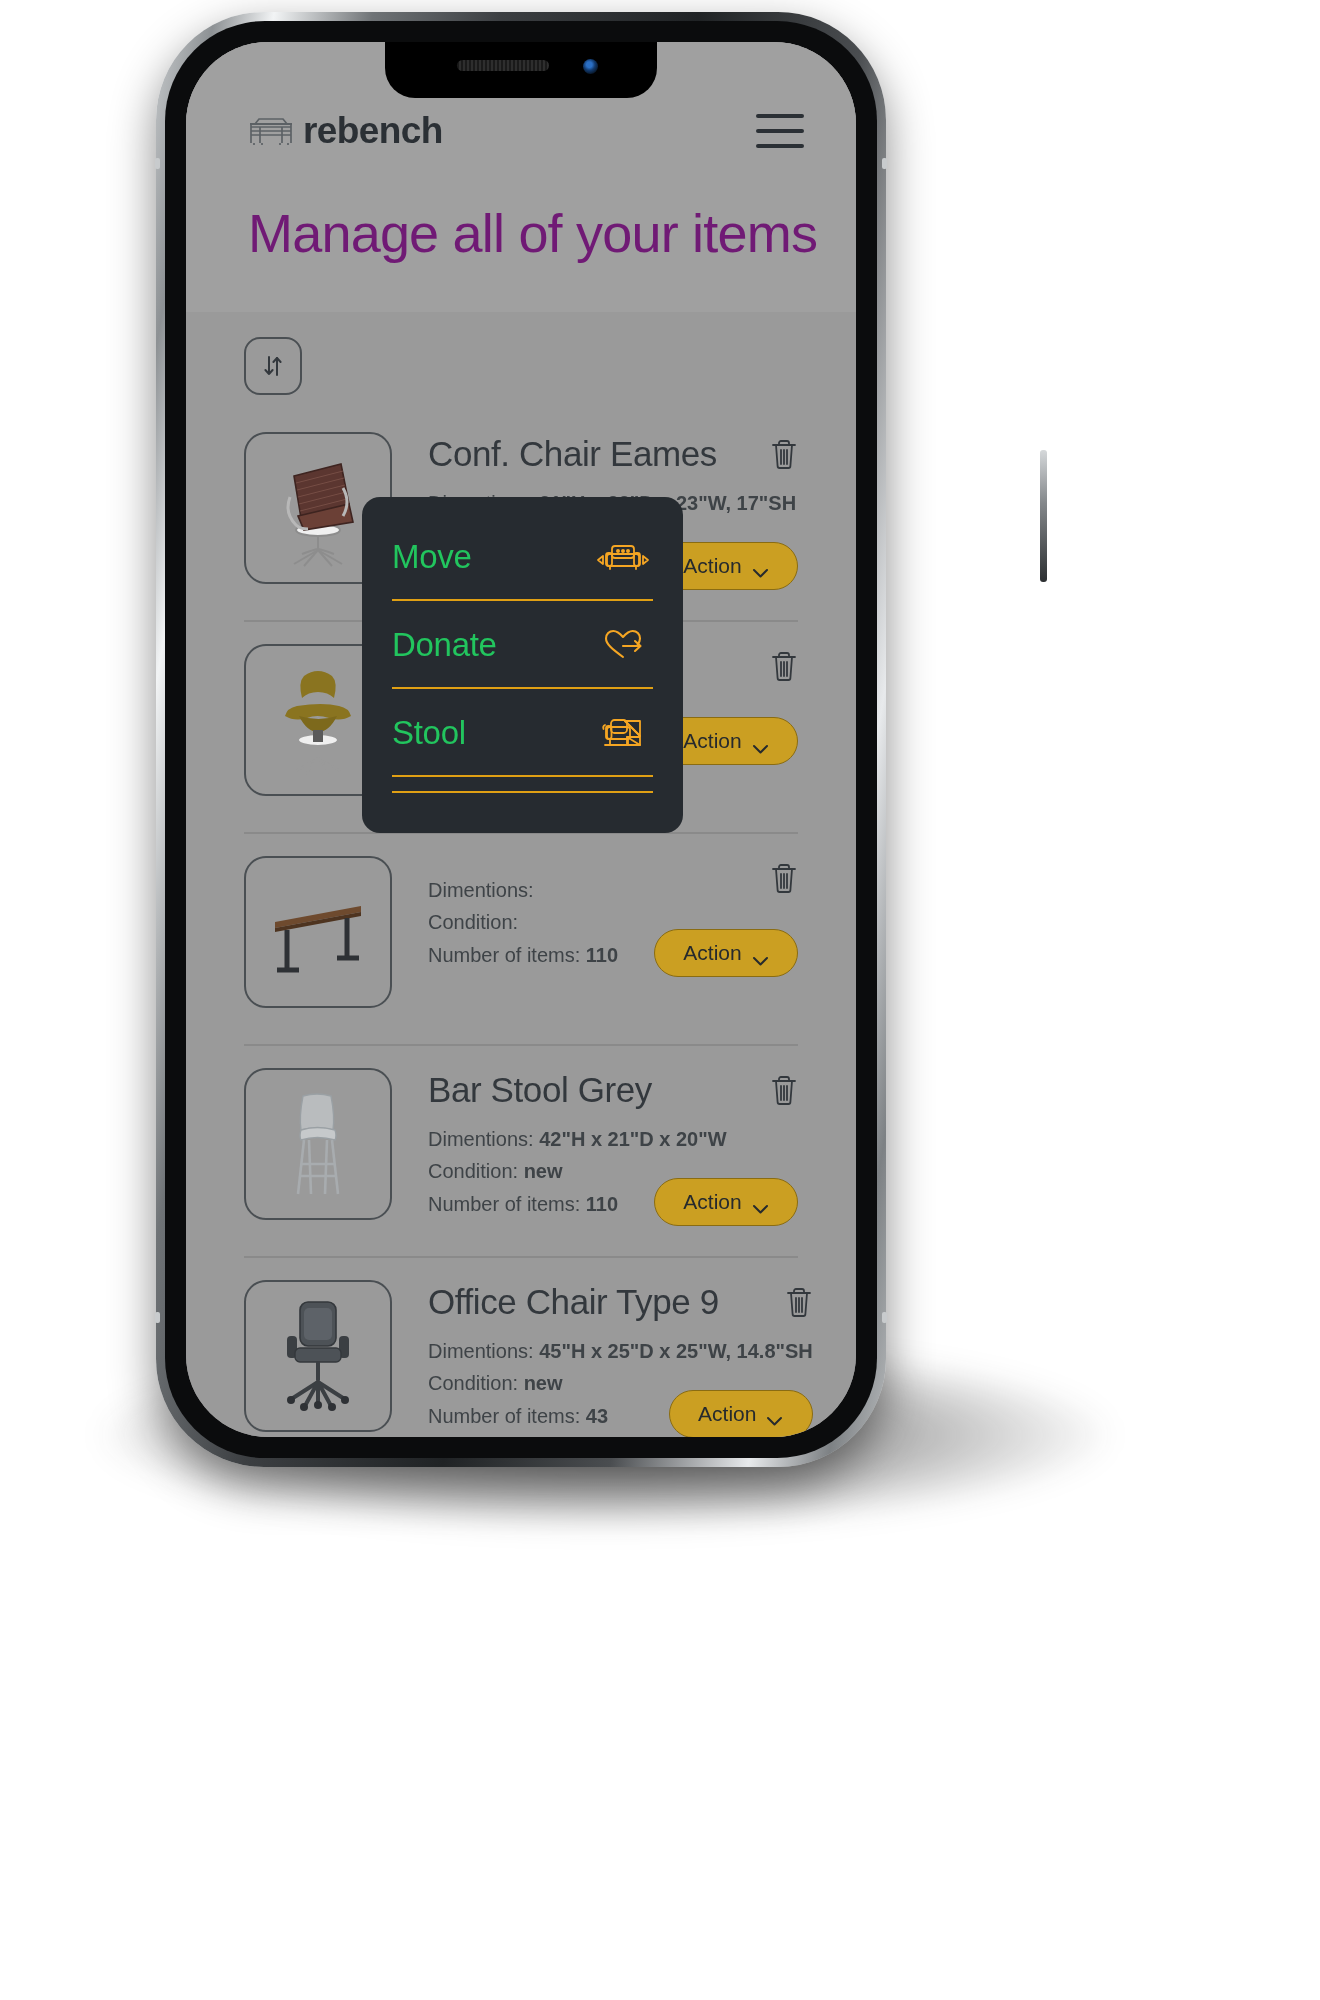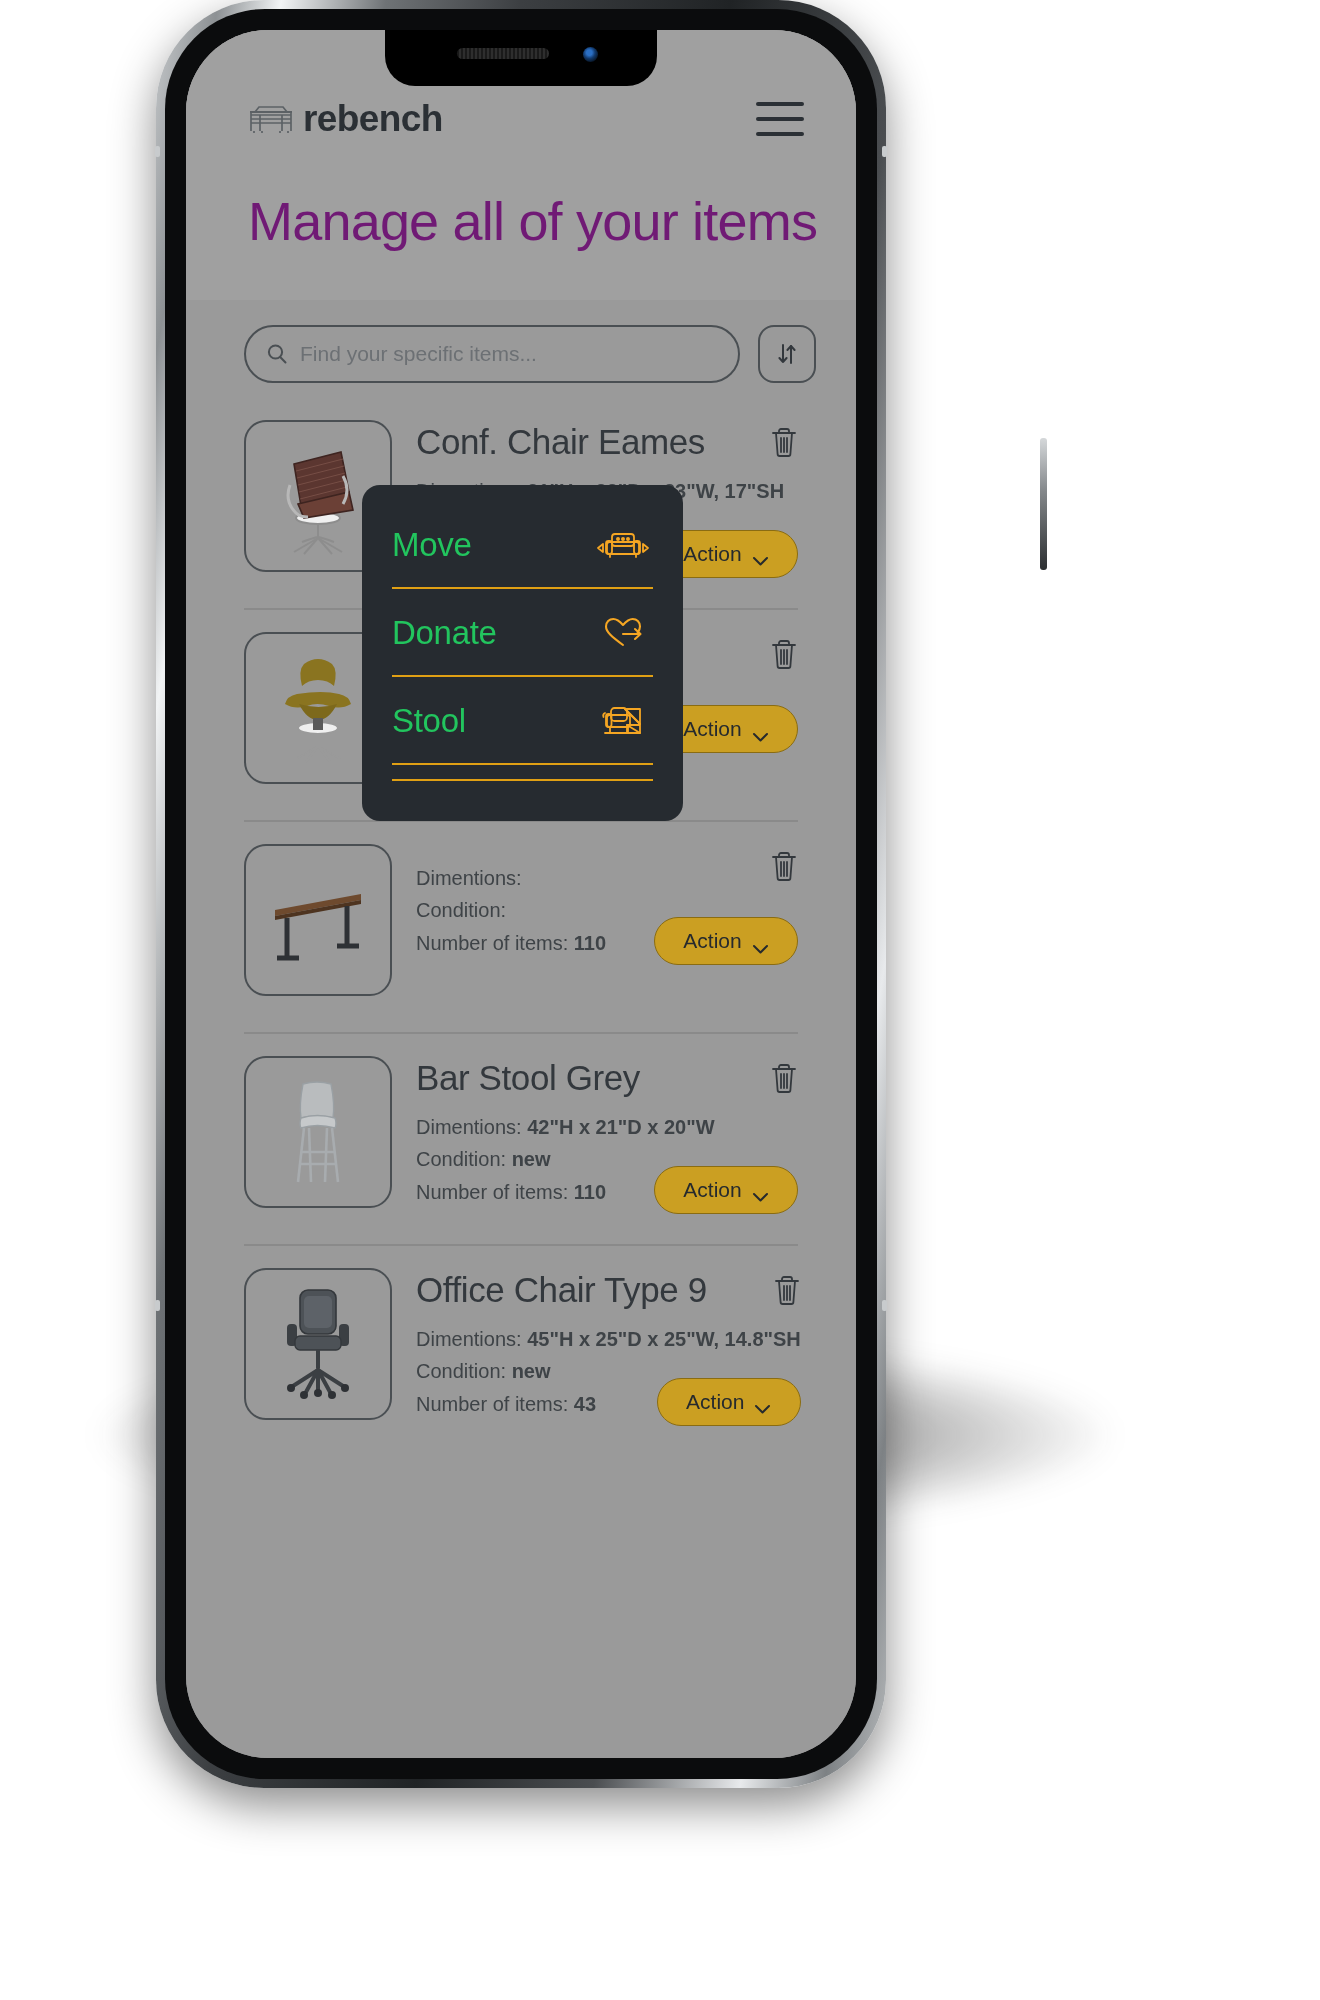--- a/index.html
+++ b/index.html
@@ -24,22 +24,22 @@
   .shadow {
     position: absolute;
     left: 100px; top: 1340px;
     width: 1010px; height: 190px;
     background: radial-gradient(ellipse at 50% 50%, rgba(30,30,30,0.55) 0%, rgba(30,30,30,0.30) 45%, rgba(255,255,255,0) 72%);
     filter: blur(12px);
   }
 
   .phone-outer {
     position: absolute;
-    left: 156px; top: 0;
-    width: 730px; height: 1788px;
+    left: 156px; top: 12px;
+    width: 730px; height: 1455px;
     border-radius: 108px;
     background: linear-gradient(100deg, #c9ccce 0%, #8d9194 6%, #f2f4f5 12%, #6f7376 22%, #3c3f42 35%, #202325 55%, #4a4d50 72%, #e8eaec 86%, #7d8184 94%, #b9bcbe 100%);
     box-shadow: 0 18px 46px rgba(0,0,0,0.45);
   }
 
   .phone-mid {
     position: absolute;
     left: 9px; top: 9px; right: 9px; bottom: 9px;
     border-radius: 100px;
     background: #0b0c0d;
@@ -180,21 +180,21 @@
   .list {
     position: absolute;
     left: 0; top: 368px; right: 0; bottom: 0;
     padding: 0 58px;
   }
 
   .row {
     position: relative;
     display: flex;
     align-items: flex-start;
-    gap: 24px;
+    gap: 36px;
     padding: 22px 0 20px 0;
     border-bottom: 2px solid #8a8a8a;
     min-height: 212px;
   }
   .row:last-child { border-bottom: none; }
 
   .thumb {
     flex: 0 0 auto;
     width: 148px; height: 152px;
     border: 2px solid #4a4f53;
@@ -325,29 +325,20 @@
             <div class="hamburger">
               <i></i>
                 <i></i>
                 <i></i>
             </div>
 
             <div class="page-title">Manage all of your items</div>
           </div>
 
           <div class="searchrow">
-            <div class="searchbox">
-              <span class="search-ic">
-                <svg viewBox="0 0 22 22" fill="none" stroke="#4a4f53" stroke-width="2" stroke-linecap="round">
-                  <circle cx="9.5" cy="9" r="6.6"></circle>
-                    <path d="M14.4 14.2L19.5 19.5"></path>
-                </svg>
-              </span>
-              <span class="search-ph">Find your specific items...</span>
-            </div>
             <div class="sortbtn">
               <span class="sort-ic">
                 <svg viewBox="0 0 26 26" fill="none" stroke="#33383d" stroke-width="2" stroke-linecap="round" stroke-linejoin="round">
                   <path d="M9 4v17M9 21l-3.6-4M9 21l3.6-4"></path>
                   <path d="M17 22V5M17 5l-3.6 4M17 5l3.6 4"></path>
                 </svg>
               </span>
             </div>
           </div>
 

